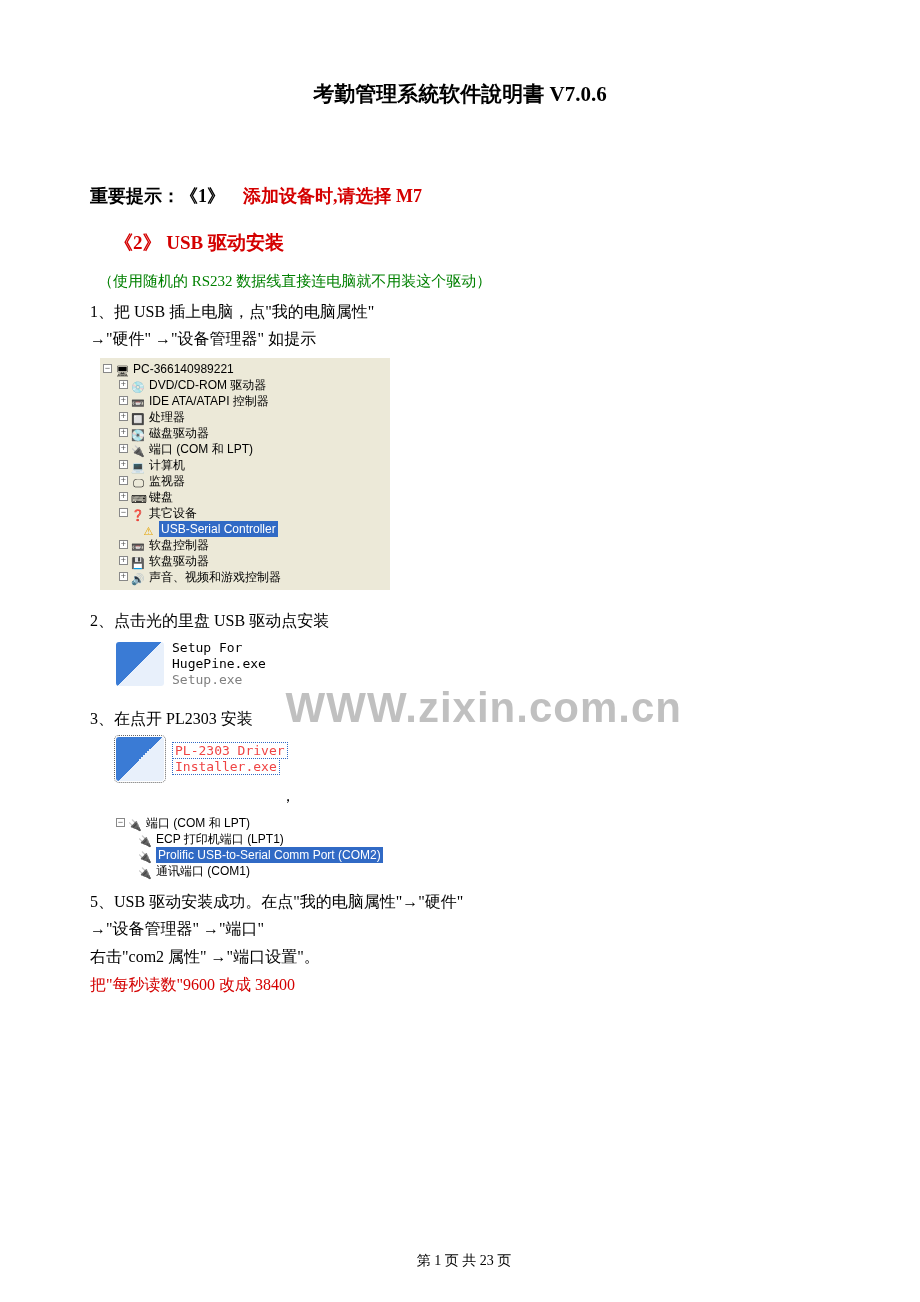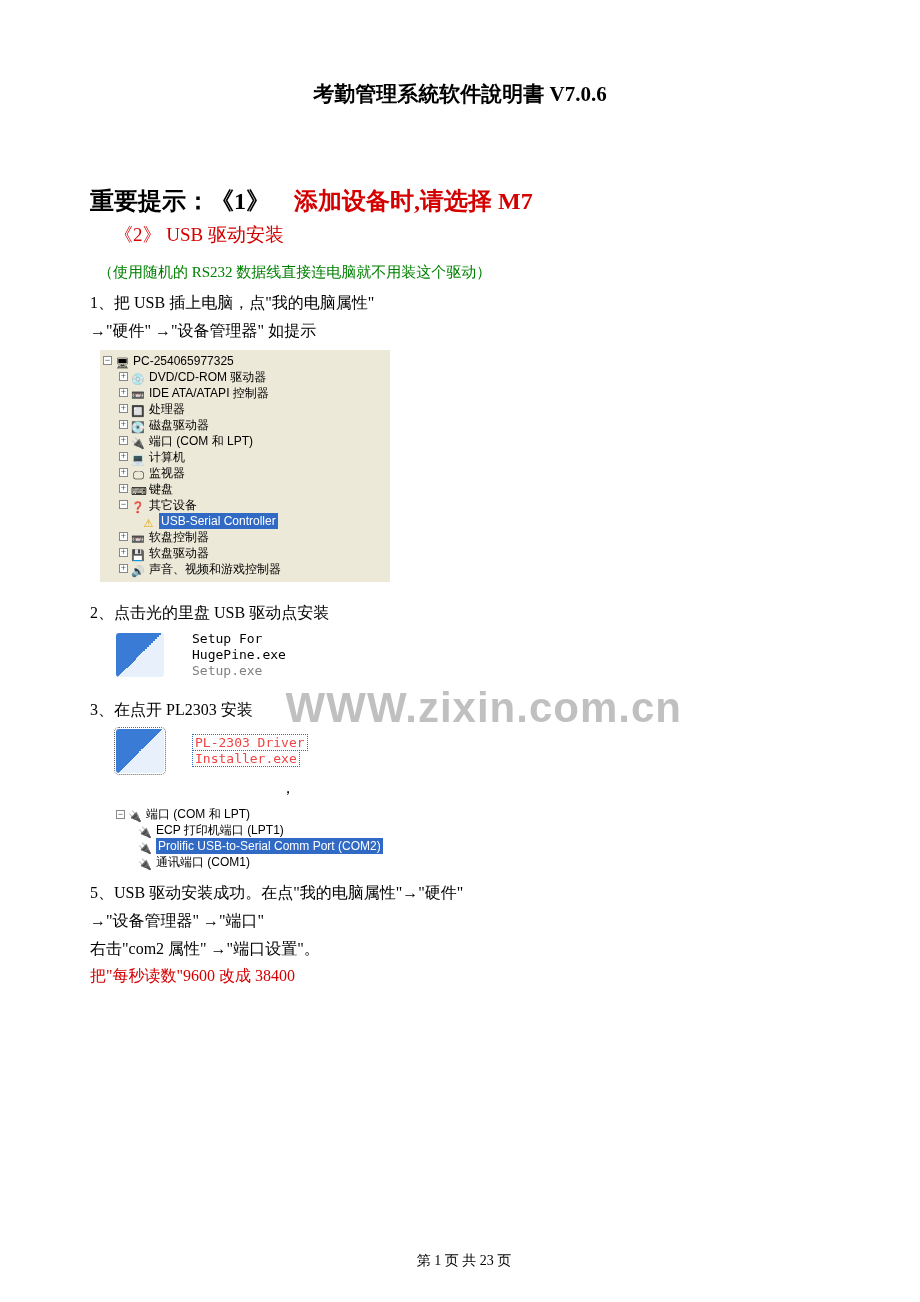--- a/index.html
+++ b/index.html
@@ -19,25 +19,26 @@
     position: relative;
   }
   .title {
     text-align: center;
     font-weight: bold;
     font-size: 21px;
     margin-bottom: 70px;
   }
   .important-line {
     font-weight: bold;
-    font-size: 24px;
+    font-size: 18px;
+    margin-bottom: 18px;
   }
   .red { color: #d40000; }
   .subheading {
-    font-weight: normal;
+    font-weight: bold;
     font-size: 19px;
     margin-left: 24px;
     margin-bottom: 10px;
   }
   .green-note {
     color: #008000;
     font-size: 15px;
     margin-left: 8px;
     margin-bottom: 6px;
   }
@@ -88,21 +89,21 @@
   .hl-dotted {
     color: #ef4444;
     padding: 0 2px;
     border: 1px dotted #316ac5;
   }
   
   
   .iconrow {
     display: flex;
     align-items: center;
-    gap: 28px;
+    gap: 8px;
     margin: 6px 0 18px 26px;
   }
   .app-icon {
     width: 48px; height: 44px;
     background: linear-gradient(135deg,#3a7bd5 50%,#e8f0fb 50%);
     border-radius: 3px;
     flex: 0 0 auto;
   }
   .app-icon.dotted {
     outline: 1px dotted #666;
@@ -166,21 +167,21 @@
 
   <div class="green-note">（使用随机的 RS232 数据线直接连电脑就不用装这个驱动）</div>
 
   <div class="body-line">1、把 USB 插上电脑，点"我的电脑属性"</div>
   <div class="body-line">→"硬件" →"设备管理器"  如提示</div>
 
   <div class="devmgr">
     <div class="tree-row" style="--pad:0">
       <span class="box">−</span>
       <span class="ic">🖥</span>
-      <span>PC-254065977325</span>
+      <span>PC-366140989221</span>
     </div>
     <div class="tree-row" style="--pad:16px">
         <span class="box">+</span>
         <span class="ic">💿</span>
         <span>DVD/CD-ROM 驱动器</span>
       </div>
     <div class="tree-row" style="--pad:16px">
         <span class="box">+</span>
         <span class="ic">📼</span>
         <span>IDE ATA/ATAPI 控制器</span>

